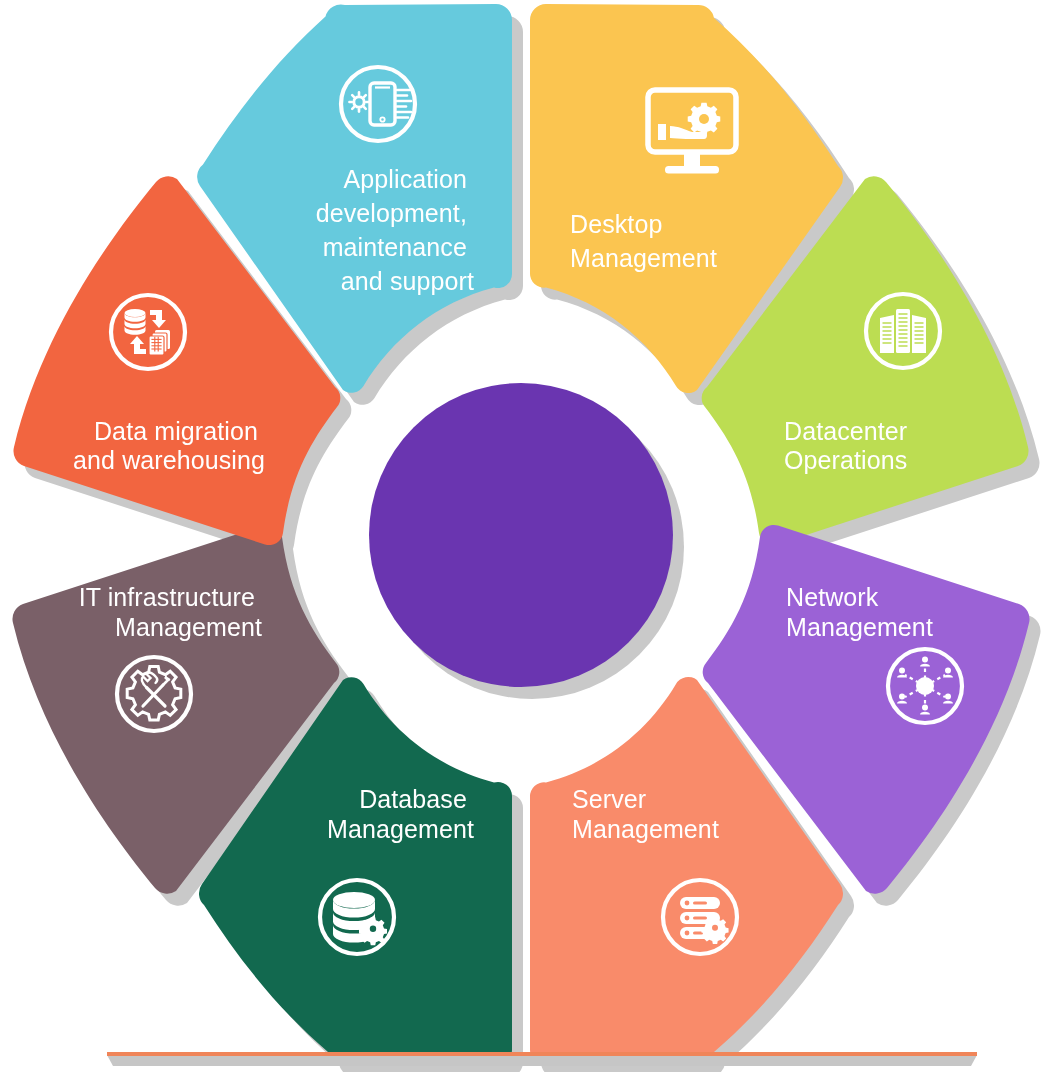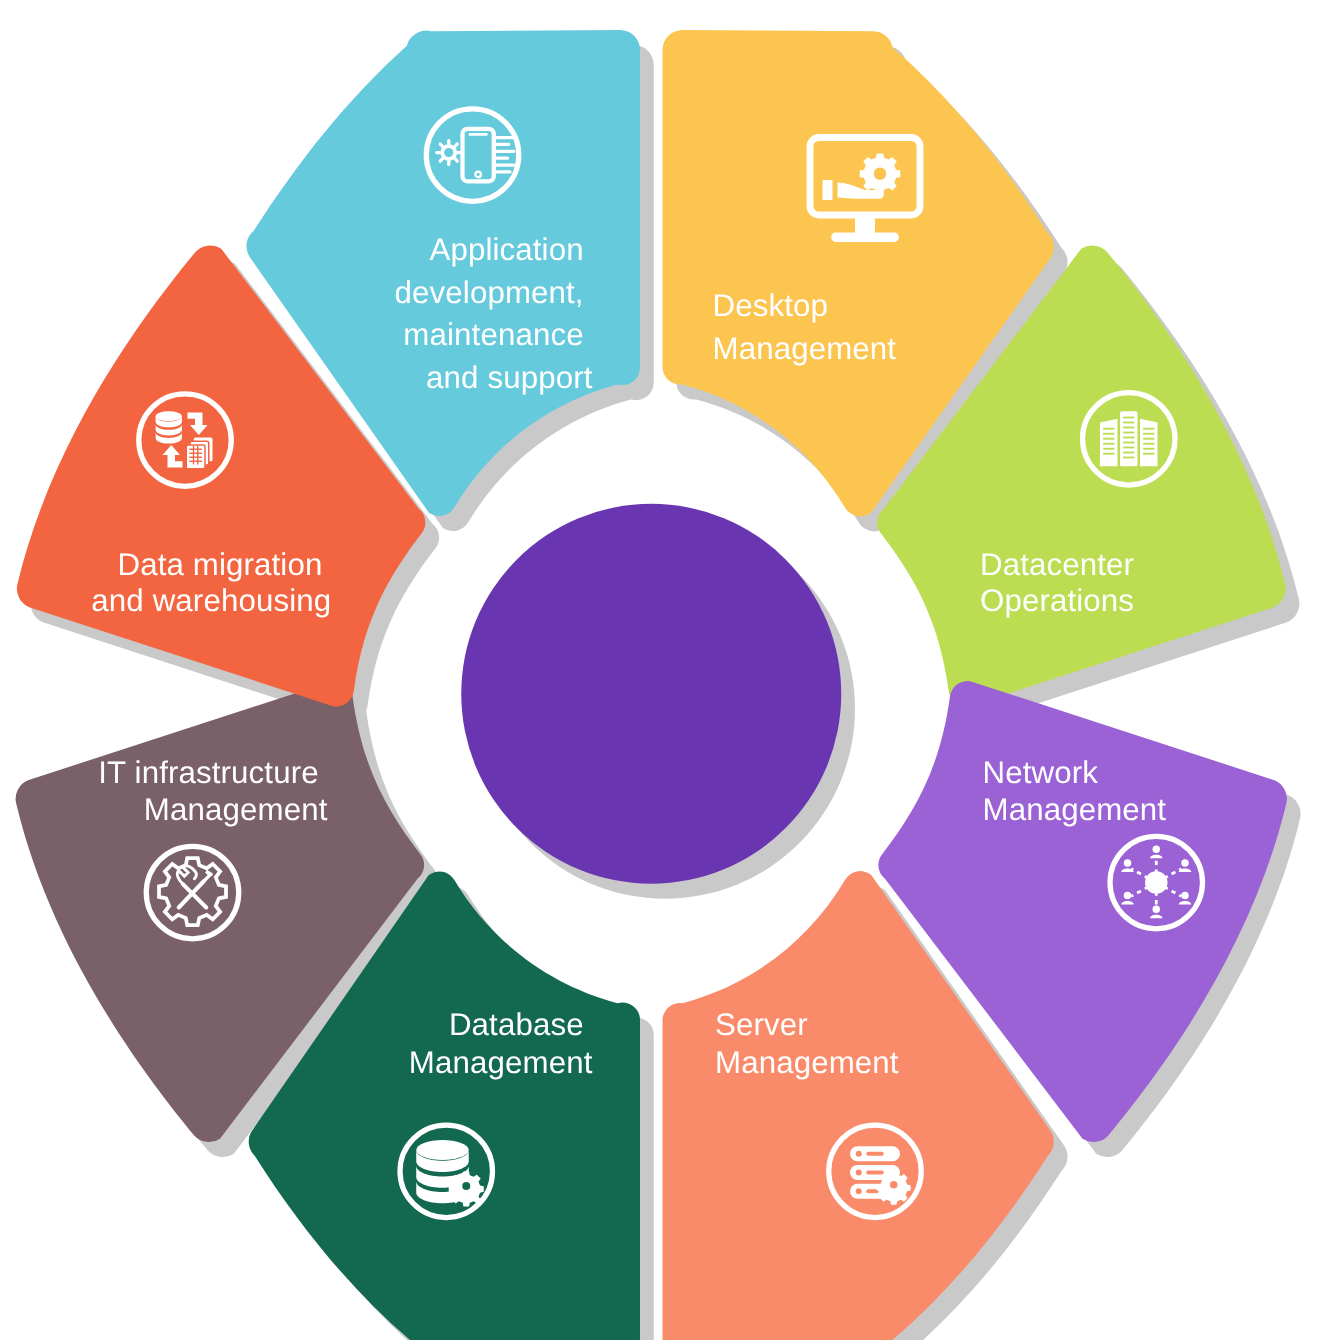--- a/index.html
+++ b/index.html
@@ -10,21 +10,20 @@
   body {
     width: 1058px;
     height: 1072px;
     font-family: "Liberation Sans", sans-serif;
     overflow: hidden;
   }
   #infographic {
     position: relative;
     width: 1058px;
     height: 824px;
-    margin-top: 20px;
   }
   svg#wheel {
     position: absolute;
     top: 0;
     left: 0;
     width: 1058px;
     height: 1072px;
     display: block;
   }
   .seg-label {

